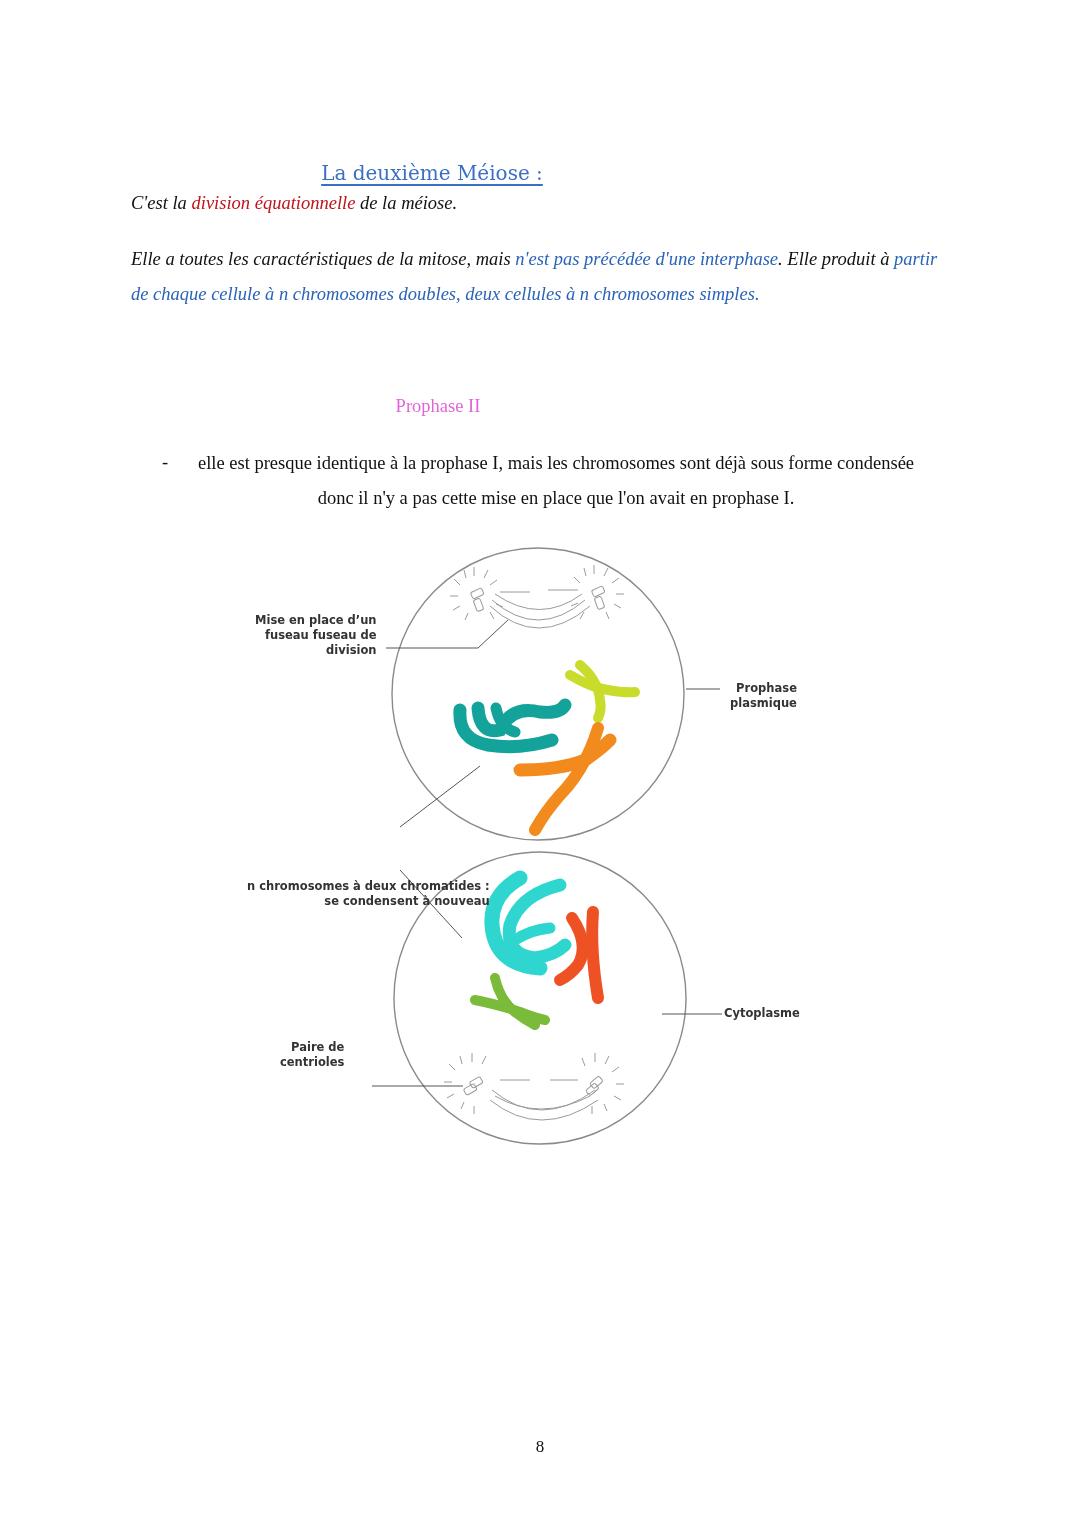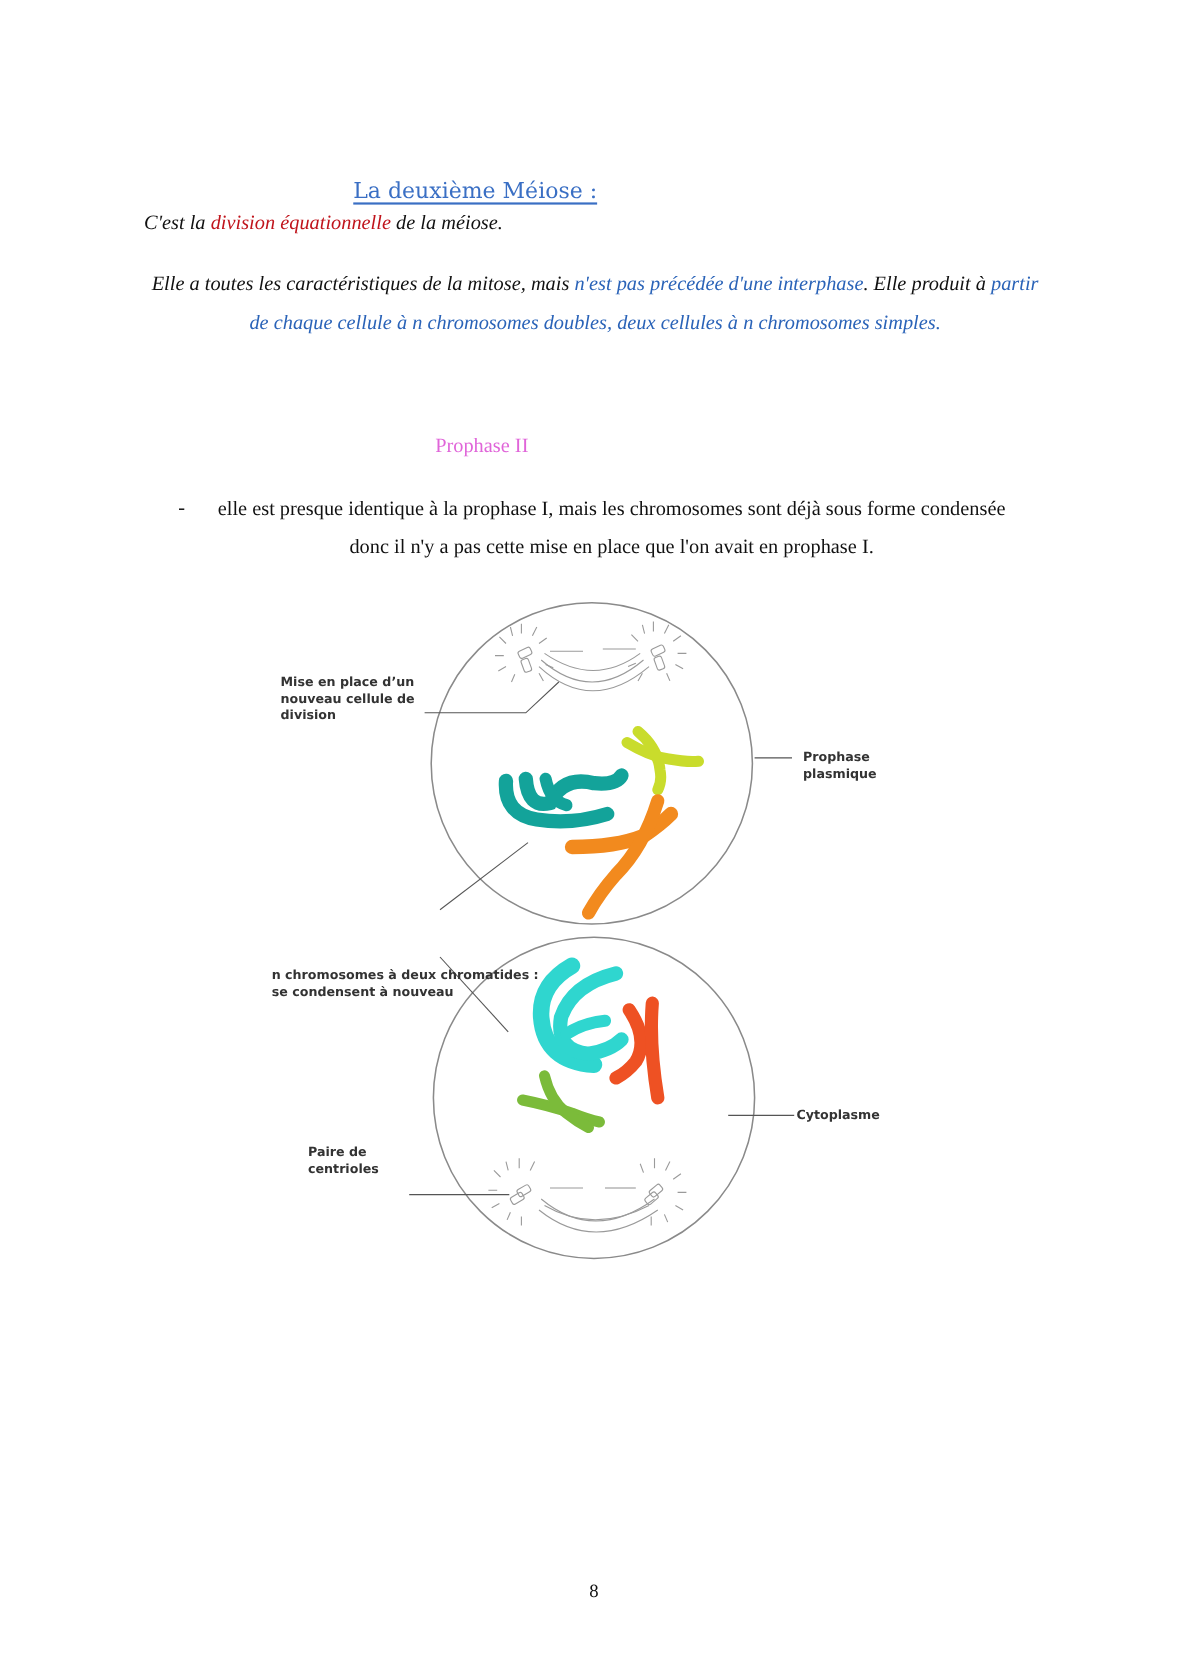--- a/index.html
+++ b/index.html
@@ -8,35 +8,35 @@
   .abs { position:absolute; }
   .title { left:0; width:864px; top:131px; text-align:center; font-size:20px;
            font-family:"DejaVu Serif", serif; color:#3a6fc4;margin-top:30px; }
   .title span { text-decoration:underline; text-underline-offset:4px; }
   .para { left:131px; font-size:18.5px; line-height:35px;font-style:italic; }
   .red { color:#c0141c; }
   .blue { color:#2a63b8; }
   .subtitle { left:0; width:876px; text-align:center; top:396px; font-size:18.5px; color:#e065d9; }
   .bullet-dash { left:162px; top:452px; font-size:18.5px; }
   .bullet-text { left:196px; top:446px; width:720px; font-size:18.5px; line-height:35px;text-align:center; }
-  .lbl { font-family:"DejaVu Sans", sans-serif; font-weight:bold; font-size:11.5px; color:#333; line-height:15px; }
+  .lbl { font-family:"DejaVu Sans", sans-serif; font-weight:bold; font-size:11.5px; color:#333; line-height:15px;text-align:right; }
   .pagenum { left:0; width:1080px; text-align:center; top:1437px; font-size:17px; }
 </style>
 </head>
 <body>
 
 <div class="abs title">
   <span>La deuxième Méiose :</span>
 </div>
 
 <div class="abs para" style="top:186px;">
   <span>C'est la </span><span class="red">division équationnelle</span><span> de la méiose.</span>
 </div>
 
-<div class="abs para" style="top:242px; width:820px;text-align:center;">
+<div class="abs para" style="top:242px; width:820px;">
   <span>Elle a toutes les caractéristiques de la mitose, mais </span><span class="blue">n'est pas précédée d'une interphase</span><span>. Elle produit à </span><span class="blue">partir de chaque cellule à n chromosomes doubles, deux cellules à n chromosomes simples.</span>
 </div>
 
 <div class="abs subtitle">Prophase II</div>
 
 <div class="abs bullet-dash">-</div>
 <div class="abs bullet-text">elle est presque identique à la prophase I, mais les chromosomes sont déjà sous forme condensée donc il n'y a pas cette mise en place que l'on avait en prophase I.</div>
 
 <svg class="abs" style="left:0; top:0;" width="1080" height="1525">
 
@@ -103,21 +103,21 @@
     <line x1="686" y1="689" x2="720" y2="689"></line>
     <line x1="400" y1="827" x2="480" y2="766"></line>
     <line x1="400" y1="870" x2="462" y2="938"></line>
     <line x1="662" y1="1014" x2="722" y2="1014"></line>
     <line x1="372" y1="1086" x2="463" y2="1086"></line>
   </g>
 </svg>
 
 <div class="abs lbl" style="left:255px; top:613px;">
   <div>Mise en place d’un</div>
-  <div>nouveau cellule de</div>
+  <div>fuseau fuseau de</div>
   <div>division</div>
 </div>
 <div class="abs lbl" style="left:730px; top:681px;">
   <div>Prophase</div>
   <div>plasmique</div>
 </div>
 <div class="abs lbl" style="left:247px; top:879px;">
   <div>n chromosomes à deux chromatides :</div>
   <div>se condensent à nouveau</div>
 </div>

